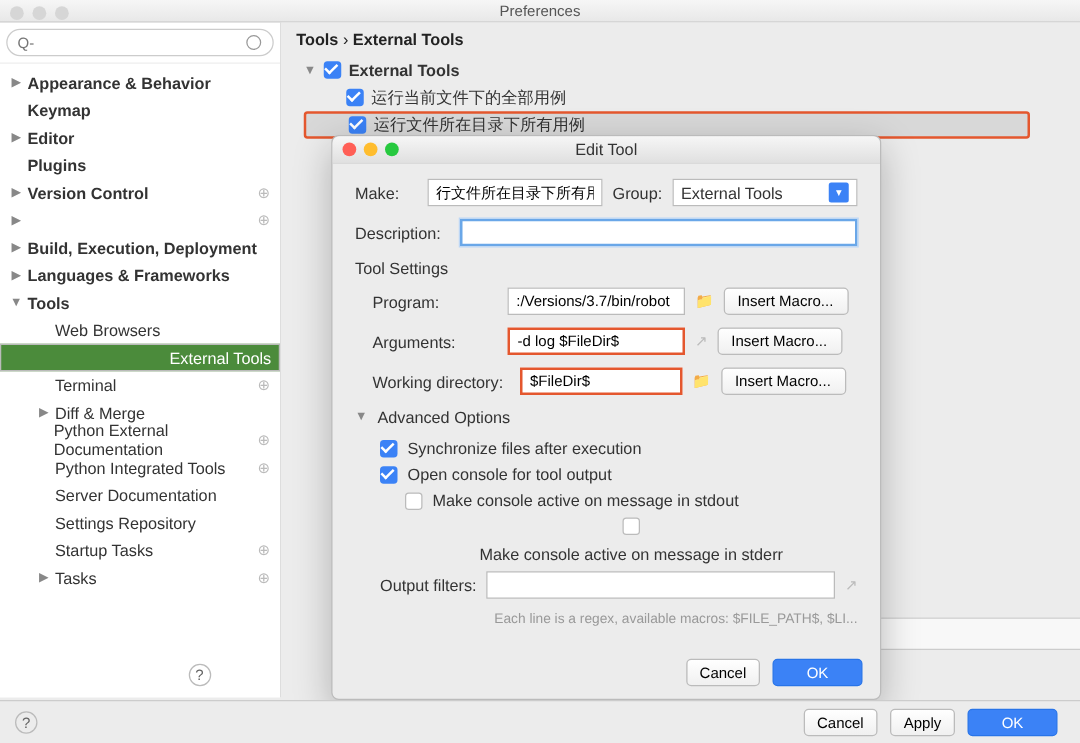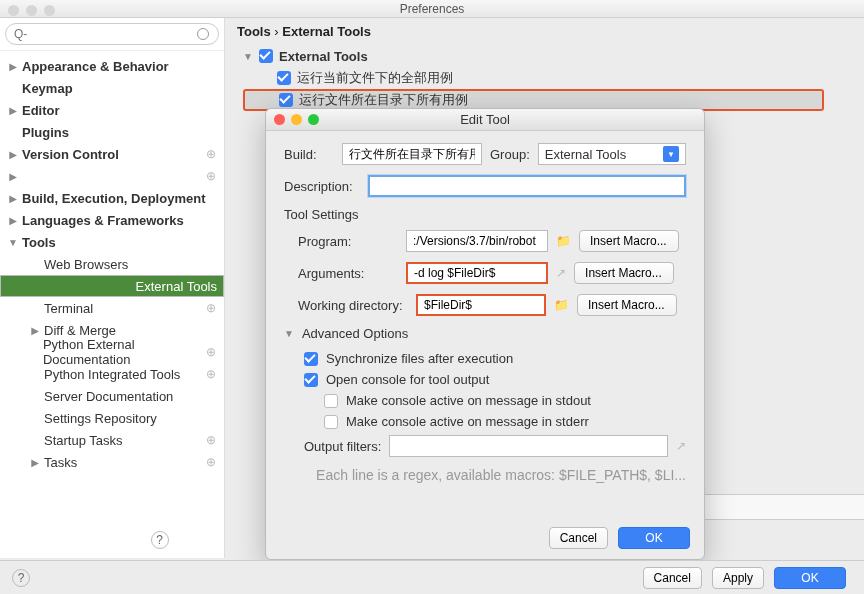--- a/index.html
+++ b/index.html
@@ -48,21 +48,21 @@
 .inp.hl{border:2px solid #e4572e;}
 .sel{height:22px;border:1px solid #bbb;background:#fff;padding:0 6px;display:flex;align-items:center;justify-content:space-between;}
 .sel .caret{width:16px;height:16px;background:#3b82f6;border-radius:2px;display:flex;align-items:center;justify-content:center;color:#fff;font-size:9px;}
 .section-lbl{color:#333;margin:8px 0;}
 .btn{height:22px;padding:0 10px;border:1px solid #bbb;background:linear-gradient(#fff,#f0f0f0);border-radius:4px;font-size:12px;cursor:default;display:inline-flex;align-items:center;}
 .btn.primary{background:#3b82f6;color:#ffffff;border-color:#2874e8;}
 .folder-icn{color:#bbb;font-size:12px;}
 .adv-row{display:flex;align-items:center;gap:8px;margin:2px 0 10px 0;}
 .opt-row{display:flex;align-items:center;gap:8px;margin:6px 0;padding-left:20px;}
 .chk-empty{width:14px;height:14px;border:1px solid #bbb;border-radius:3px;background:#fff;}
-.hint{font-size:14px;color:#999;text-align:right;margin-top:6px;}
+.hint{font-size:11px;color:#999;text-align:right;margin-top:6px;}
 .dlg-footer{position:absolute;bottom:10px;right:14px;display:flex;gap:10px;align-items:center;}
 .help-circ{width:18px;height:18px;border:1px solid #bbb;border-radius:50%;display:flex;align-items:center;justify-content:center;color:#666;font-size:12px;}
 .bottom-bar{position:absolute;bottom:0;left:0;right:0;height:34px;background:#ececec;border-top:1px solid #ccc;display:flex;align-items:center;justify-content:flex-end;gap:10px;padding-right:18px;}
 .bottom-bar .help-circ{position:absolute;left:12px;}
 .toolstrip{position:absolute;left:243px;bottom:38px;width:472px;height:26px;border:1px solid #ccc;background:#f8f8f8;display:flex;align-items:center;}
 .toolstrip span{width:26px;text-align:center;color:#888;border-right:1px solid #ddd;height:100%;display:flex;align-items:center;justify-content:center;}
 </style>
 </head>
 <body>
 
@@ -203,21 +203,21 @@
     <div class="dlg-title">
       <div class="dlg-traffic">
         <div class="tlr"></div>
         <div class="tly"></div>
         <div class="tlg"></div>
       </div>
       <span>Edit Tool</span>
     </div>
     <div class="dlg-body">
       <div class="frow">
-        <label style="width:50px;">Build:</label>
+        <label style="width:50px;">Make:</label>
         <input class="inp" style="width: 140px;" value="行文件所在目录下所有用例">
         <label>Group:</label>
         <div class="sel" style="flex:1;">
           <span>External Tools</span>
           <span class="caret">▾</span>
         </div>
       </div>
       <div class="frow">
         <label style="width:76px;">Description:</label>
         <input class="inp focus" style="flex: 1 1 0%;" value="">
@@ -253,21 +253,21 @@
         <span>Synchronize files after execution</span>
       </div>
       <div class="opt-row">
         <span class="chk"></span>
         <span>Open console for tool output</span>
       </div>
       <div class="opt-row" style="padding-left:40px;">
         <span class="chk-empty"></span>
         <span>Make console active on message in stdout</span>
       </div>
-      <div class="opt-row" style="padding-left:40px;">
+      <div class="opt-row" style="padding-left:40px;flex-direction:column;">
         <span class="chk-empty"></span>
         <span>Make console active on message in stderr</span>
       </div>
       <div class="frow" style="padding-left:20px;">
         <label>Output filters:</label>
         <input class="inp" style="flex: 1 1 0%;">
         <span class="folder-icn">↗</span>
       </div>
       <div class="hint">Each line is a regex, available macros: $FILE_PATH$, $LI...</div>
     </div>

